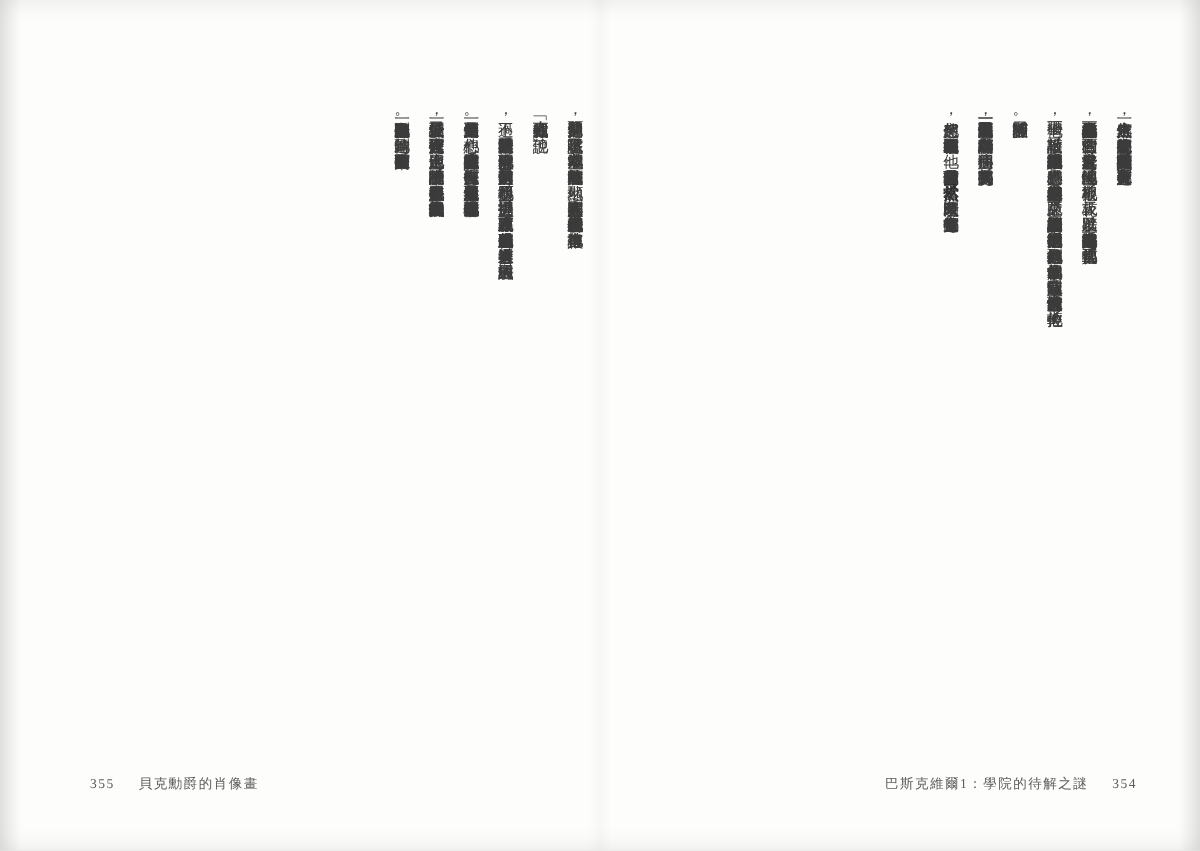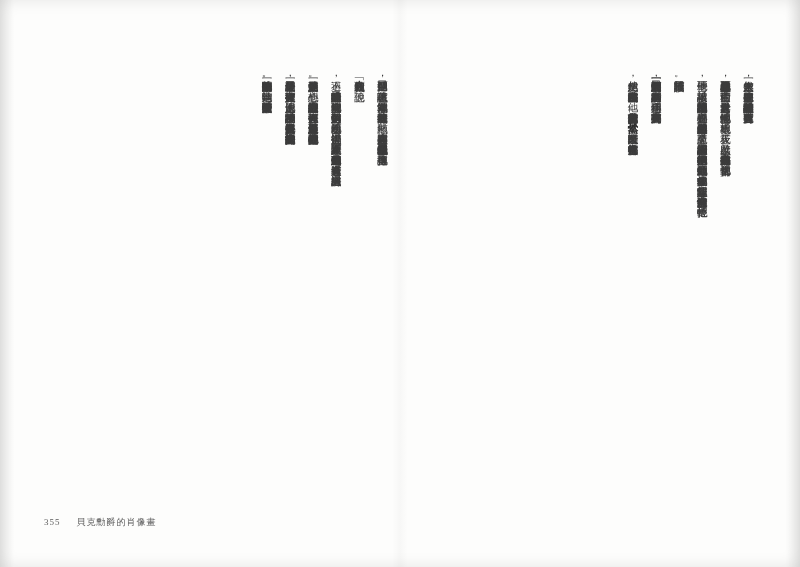--- a/index.html
+++ b/index.html
@@ -37,21 +37,21 @@
   }
   .page-right .text-block{right:40px;}
   .page-left  .text-block{right:6px;}
   .text-block p{margin:0;text-indent:2em;}
   .text-block b{font-weight:bold;color:#2e2e2e;}
   .footer{
     position:absolute;bottom:38px;
     font-size:9px;color:#5c5c5c;letter-spacing:1px;
     white-space:nowrap;
   }
-  .page-left  .footer{left:44px;margin-top:13px;}
+  .page-left  .footer{left:60px;margin-top:13px;}
   .page-right .footer{right:42px;}
   .footer .sep{display:inline-block;width:16px;}
 </style>
 </head>
 <body>
 
 <div class="spread">
   <div class="gutter"></div>
 
   <div class="page page-left">
@@ -70,14 +70,17 @@
 
   <div class="page page-right">
     <div class="text-block">
         <p>走廊上依然空無一人，在遠處的學院餐廳裡，餐具的碰撞聲和談話聲太喧鬧了，不會有人聽見這一聲巨響。</p>
         <p>亞瑟小心翼翼地俯身查看掉下來的肖像畫，檢查它的背面，沒看見什麼異常之處。他緩慢地轉了一圈，觀察了地板、天花板、以及牆壁，除了曾掛上肖像畫的地方有一個小洞之外，其他一切都很正常。</p>
         <p>他彎下腰，敲了敲護牆板。他用指關節先敲了兩塊護牆板，感覺是實心的，但第三塊聽起來卻是空心的聲音。亞瑟跪了下來，仔細看那塊護牆板四周的框架。當他用手指撫過一側的框架時，他摸到一處輕微地凸起，就像一個非常小的旋鈕。這個旋鈕非常隱蔽，只有在知情的情況下才會發現。他輕輕拉了一下。</p>
         <p>護牆板隨即打開了。</p>
         <p>亞瑟盯著一個只夠一個成年人爬進去的洞口，有三層滿是灰塵的階梯，通往一個小房間。房間的長寬都只有幾英呎。</p>
         <p>他突然想起，在圖書館那張學校的舊地圖上，他、艾琳和吉米曾看見一個牧師藏身處。<b>當然了</b>，這麼久一段時間以來，它都在這幅肖像畫的後方。</p>
       </div>
+    <div class="footer">
+      <span>巴斯克維爾1：學院的待解之謎</span><span class="sep"></span><span>354</span>
+    </div>
   </div>
 </div>
 
 </body></html>

